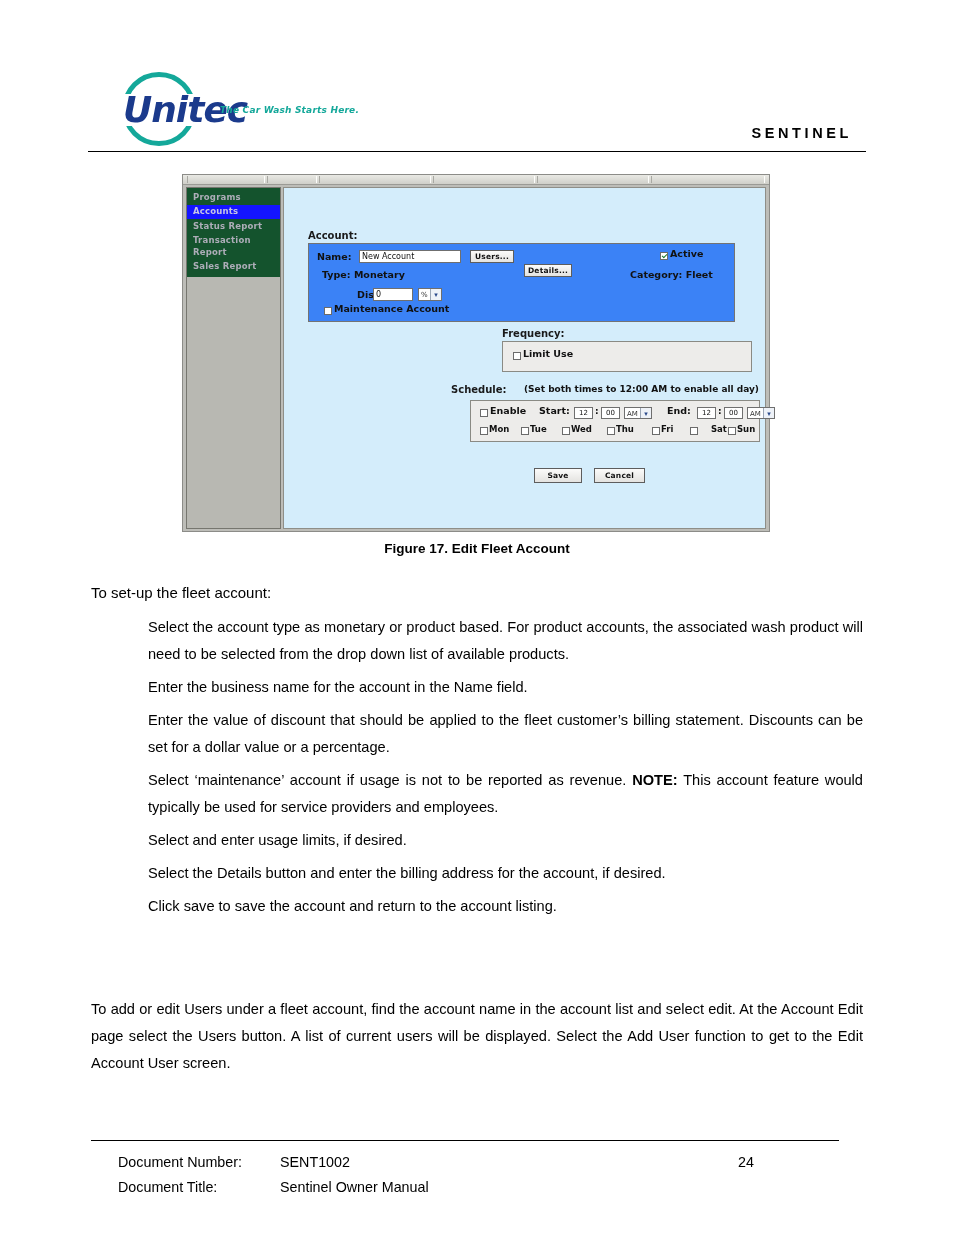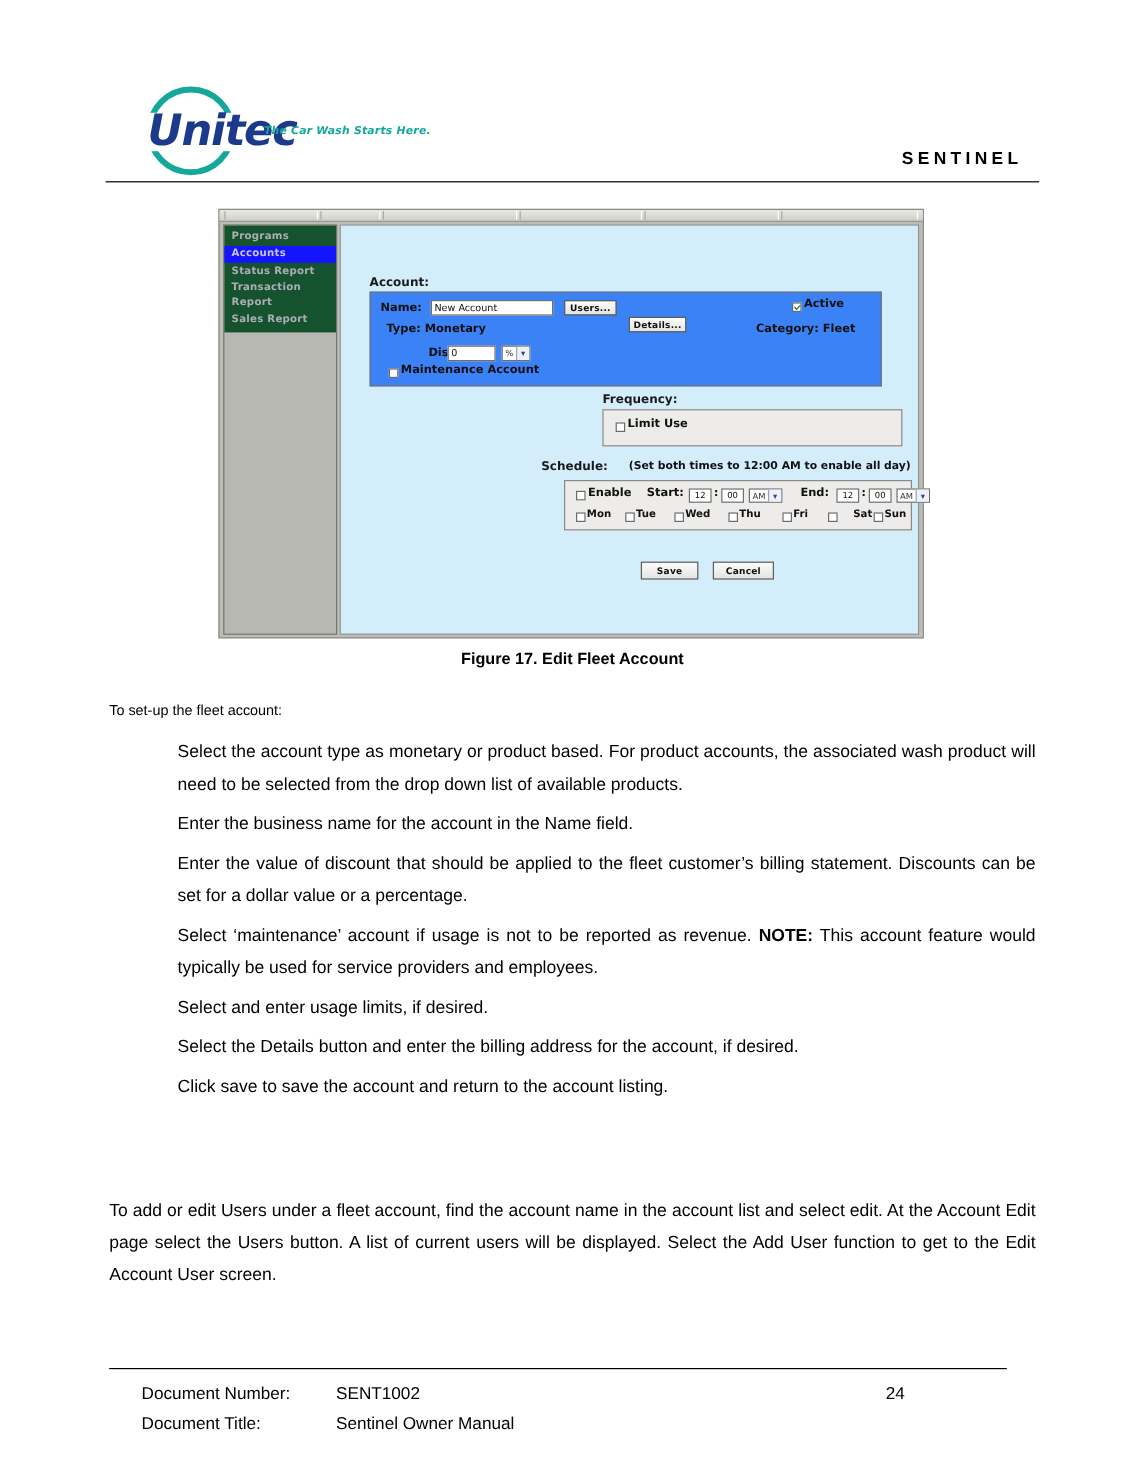--- a/index.html
+++ b/index.html
@@ -357,21 +357,21 @@
 
   
   #body-copy {
     position: absolute;
     left: 91px;
     top: 582px;
     width: 772px;
   }
   .para-lead {
     font-family: "Liberation Sans", sans-serif;
-    font-size: 12px;
+    font-size: 15px;
     line-height: 21px;
     color: #000;
     margin: 0 0 11px 0;
   }
   .para-indent {
     font-family: "Liberation Sans", sans-serif;
     font-size: 14.6px;
     line-height: 27px;
     color: #000;
     margin: 0 0 6px 0;

